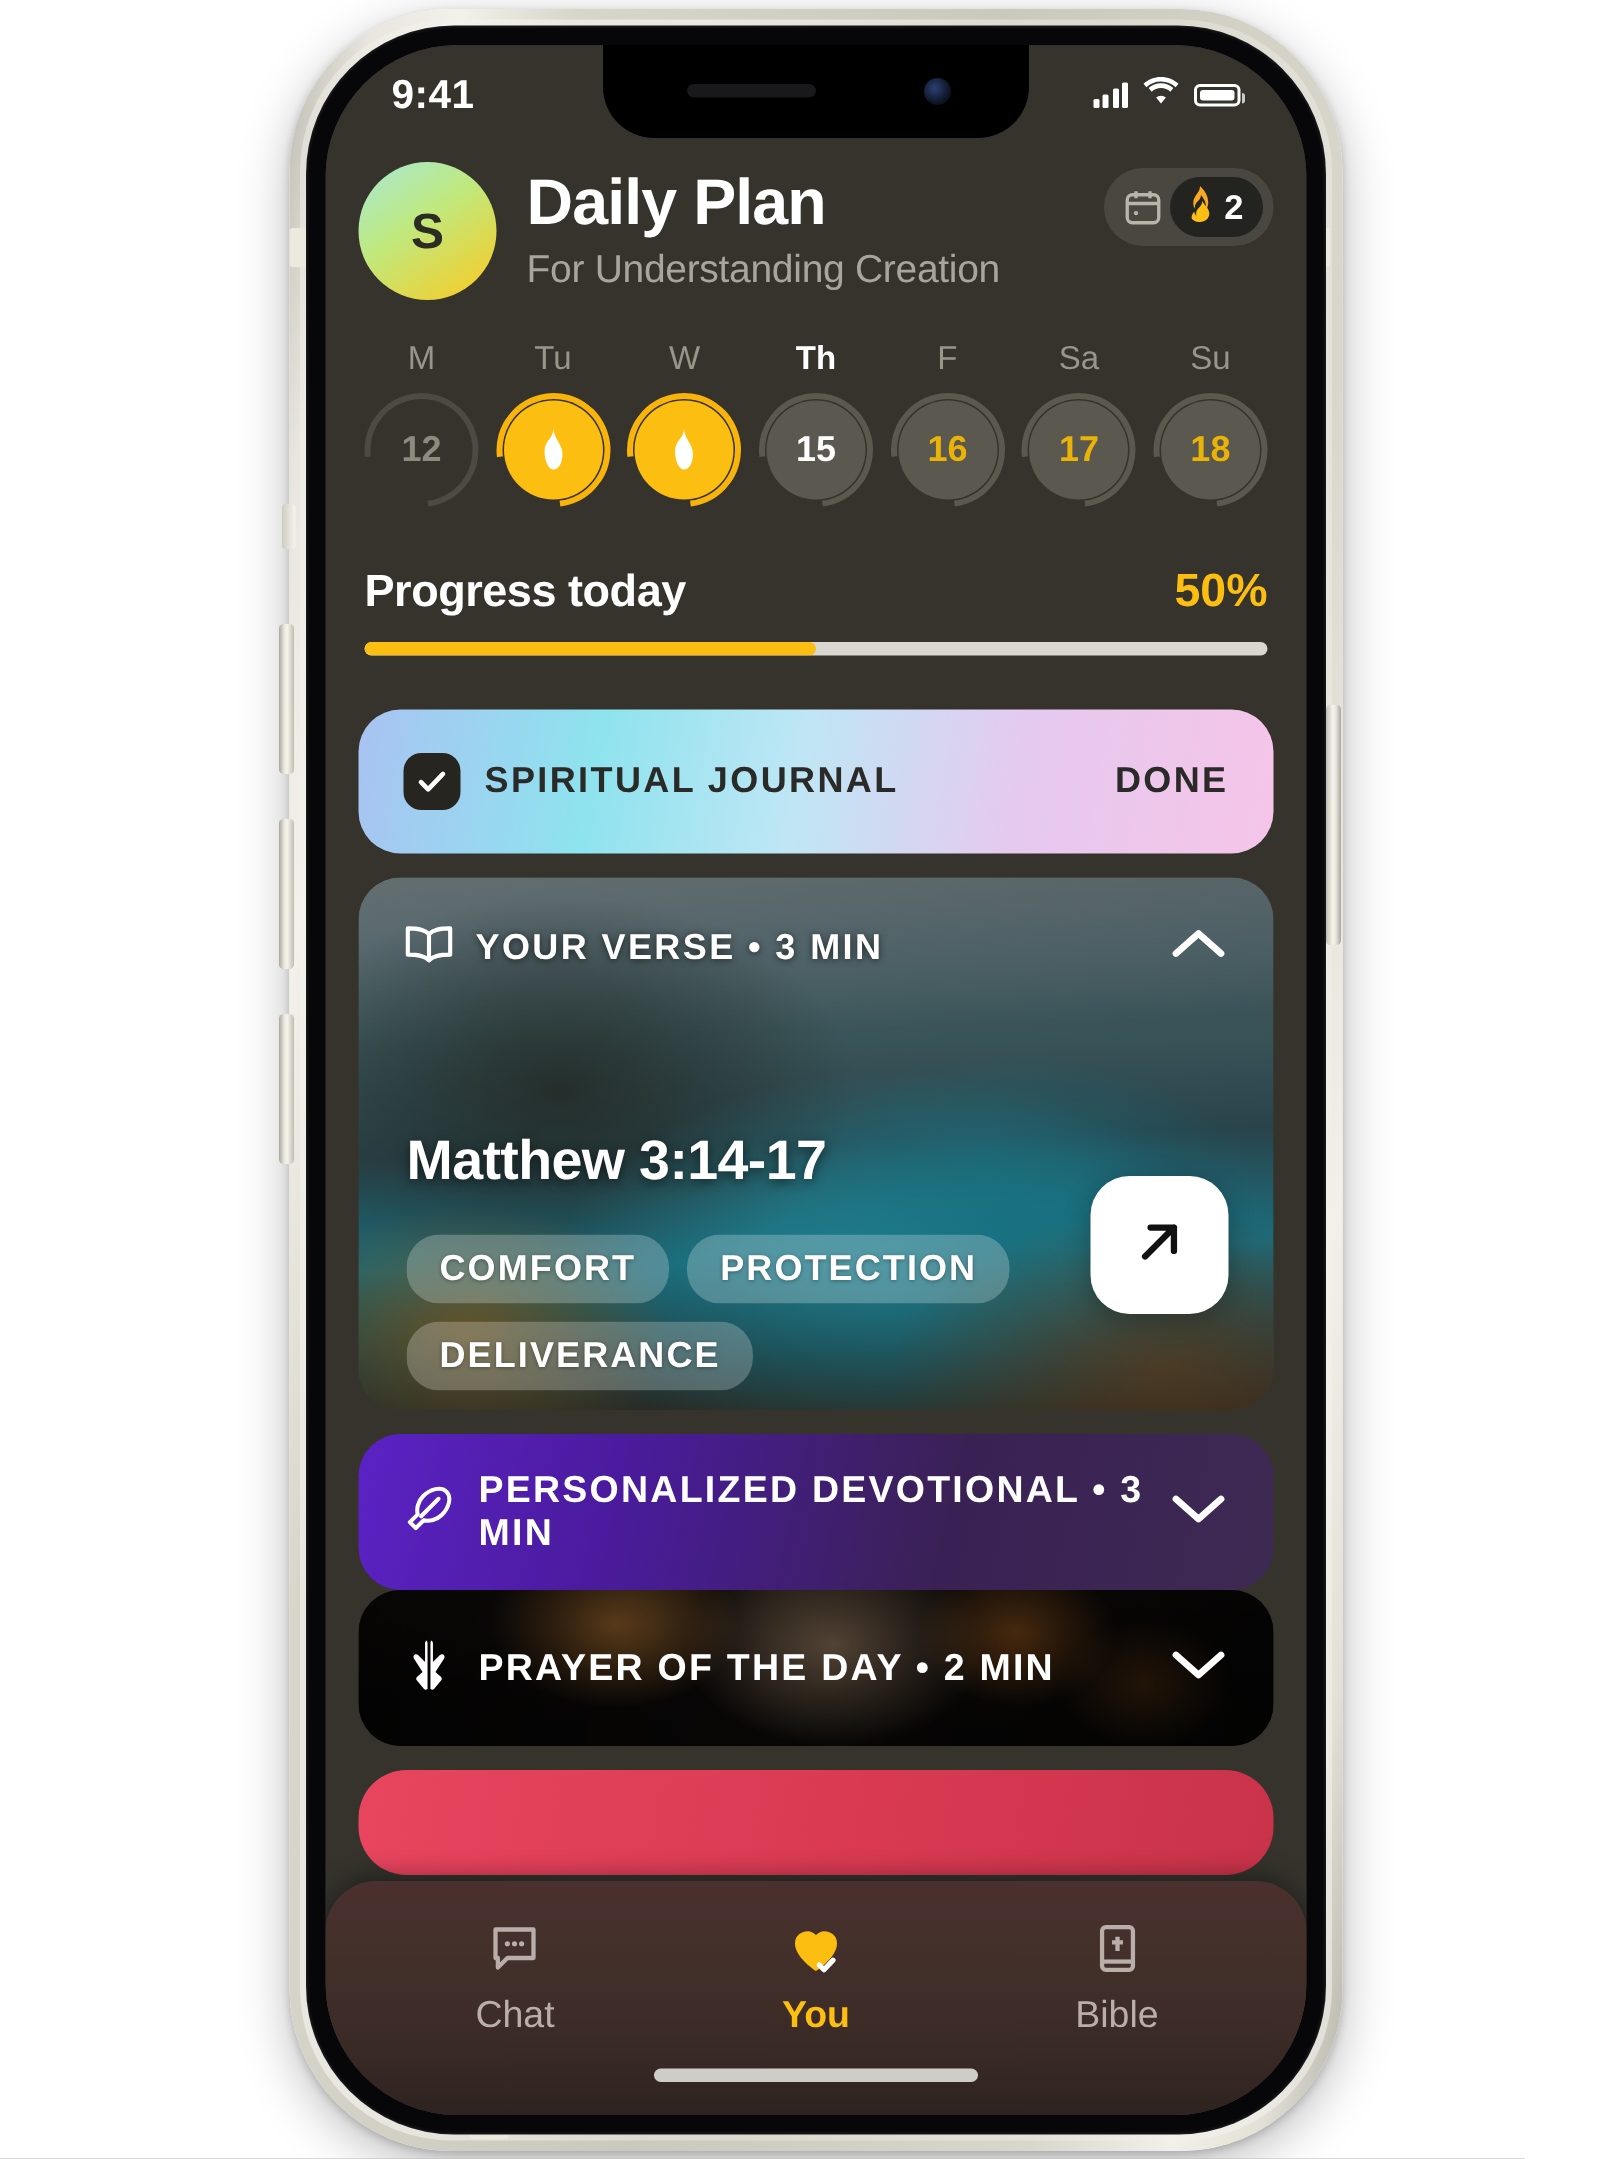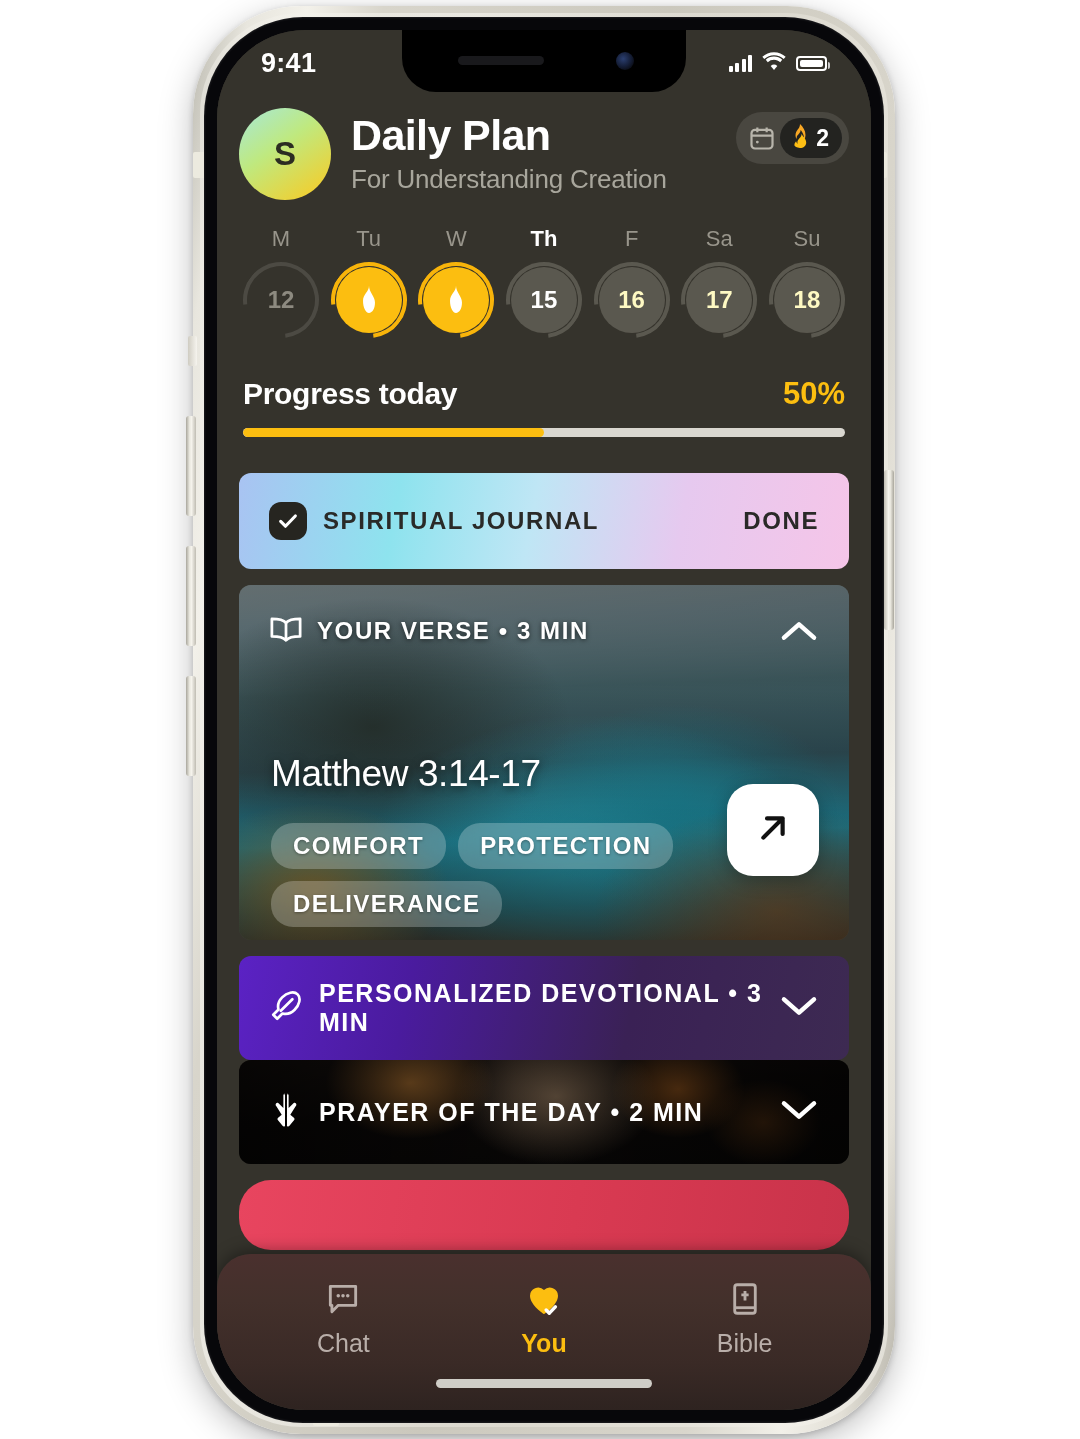--- a/index.html
+++ b/index.html
@@ -100,33 +100,33 @@
   .ring-wrap{ position:relative; width:76px; height:76px;}
   .ring{ position:absolute; inset:0; border-radius:50%;
     border:4px solid #4c4a43; border-bottom-color:transparent; transform:rotate(38deg);}
   .disc{ position:absolute; inset:5px; border-radius:50%; display:flex;
     align-items:center; justify-content:center; font-size:24px; font-weight:600;}
   .day.empty .disc{ background:transparent; color:#8d8a80;}
   .day.empty .ring{ border-color:#4c4a43; border-bottom-color:transparent;}
   .day.done .ring{ border-color:#f8b40a; border-bottom-color:transparent;}
   .day.done .disc{ background:#fcbe10; color:#fff; font-size:30px;}
   .day.plain .ring{ border-color:#5a584f; border-bottom-color:transparent;}
-  .day.plain .disc{ background:#5a584f; color:#fef9c3;}
+  .day.plain .disc{ background:#5a584f; color:#eab308;}
   .day.plain.today .disc{ color:#fff; font-weight:700;}
   .flame-day{ width:26px; height:32px; display:block;}
 
   
   .prog-row{ display:flex; align-items:baseline; justify-content:space-between; margin-top:38px; padding:0 4px;}
   .prog-lab{ color:#fff; font-size:30px; font-weight:700; letter-spacing:-.3px;}
   .prog-pct{ color:#fcbe10; font-size:31px; font-weight:700;}
   .prog-track{ margin:16px 4px 0; height:9px; border-radius:6px; background:#d9d7d0; overflow:hidden;}
   .prog-fill{ height:100%; background:#fcbe10; border-radius:6px;}
 
   
-  .card{ border-radius:12px; position:relative; overflow:hidden; }
+  .card{ border-radius:28px; position:relative; overflow:hidden; }
   .card-journal{ margin-top:36px; height:96px; display:flex; align-items:center;
     padding:0 30px; justify-content:space-between;
     background:linear-gradient(100deg,#a9c3f2 0%,#8ee3ee 26%,#bfe6f5 48%,#e6c9ef 72%,#f5c5e8 100%); }
   .journal-left{ display:flex; align-items:center; gap:16px;}
   .chk{ width:38px; height:38px; border-radius:12px; background:#262520;
     display:flex; align-items:center; justify-content:center;}
   .chk svg{ display:block;}
   .journal-lab{ color:#2a2a28; font-size:24px; font-weight:700; letter-spacing:1.6px;}
   .journal-done{ color:#2a2a28; font-size:24px; font-weight:700; letter-spacing:1.6px;margin-left:42px;}
 
@@ -136,26 +136,26 @@
       radial-gradient(ellipse 190px 120px at 12% 86%, rgba(150,110,40,.85), rgba(60,55,30,0) 72%),
       radial-gradient(ellipse 260px 150px at 88% 92%, rgba(120,85,48,.8), rgba(60,45,30,0) 70%),
       radial-gradient(ellipse 230px 140px at 72% 62%, rgba(24,128,146,.75), rgba(20,70,80,0) 72%),
       radial-gradient(ellipse 300px 180px at 58% 74%, rgba(40,170,190,.68), rgba(20,80,95,0) 74%),
       radial-gradient(ellipse 260px 170px at 22% 40%, rgba(38,48,44,.92), rgba(40,50,48,0) 76%),
       linear-gradient(178deg,#93a3a6 0%,#72888f 11%,#3f5b60 30%,#2d4a52 50%,#1f7f92 70%,#2a5358 88%,#46382a 100%);
   }
   .verse-shade{ position:absolute; inset:0;
     background:linear-gradient(180deg, rgba(0,0,0,.33) 0%, rgba(0,0,0,.06) 30%, rgba(0,0,0,.12) 62%, rgba(0,0,0,.34) 100%);}
   .verse-top{ position:absolute; top:30px; left:30px; right:30px;
-    display:flex; align-items:flex-end; justify-content:space-between;}
+    display:flex; align-items:center; justify-content:space-between;}
   .verse-top-l{ display:flex; align-items:center; gap:14px;}
   .verse-kicker{ color:#fff; font-size:24px; font-weight:700; letter-spacing:1.6px;
     text-shadow:0 1px 5px rgba(0,0,0,.6);}
   .verse-title{ position:absolute; left:32px; top:168px; color:#fff; font-size:37px;
-    font-weight:400; letter-spacing:-.4px; text-shadow:0 2px 8px rgba(0,0,0,.55);}
+    font-weight:700; letter-spacing:-.4px; text-shadow:0 2px 8px rgba(0,0,0,.55);}
   .tags{ position:absolute; left:32px; top:238px; right:140px; display:flex; flex-wrap:wrap; gap:12px;}
   .tag{ background:rgba(255,255,255,.24); backdrop-filter:blur(9px);
     border-radius:22px; padding:9px 22px; color:#fff; font-size:24px;
     font-weight:700; letter-spacing:1.4px; text-shadow:0 1px 3px rgba(0,0,0,.35);}
   .open-btn{ position:absolute; right:30px; bottom:64px; width:92px; height:92px;
     border-radius:26px; background:#fff; display:flex; align-items:center; justify-content:center;
     box-shadow:0 4px 18px rgba(0,0,0,.28);}
 
   .card-dev{ margin-top:16px; height:104px; display:flex; align-items:center;
     justify-content:space-between; padding:0 30px;

